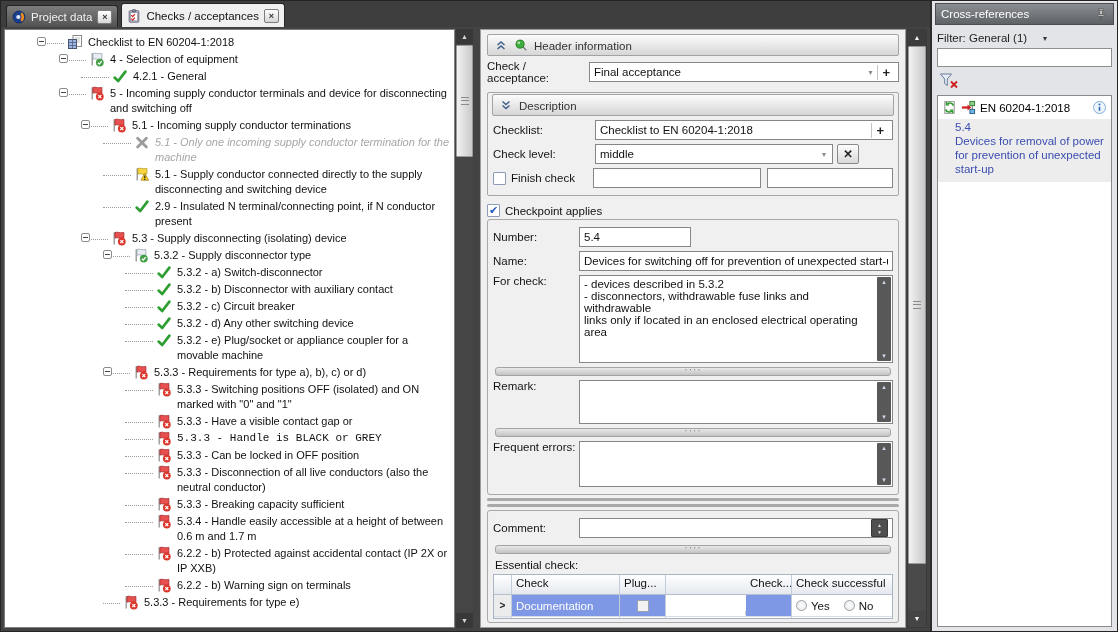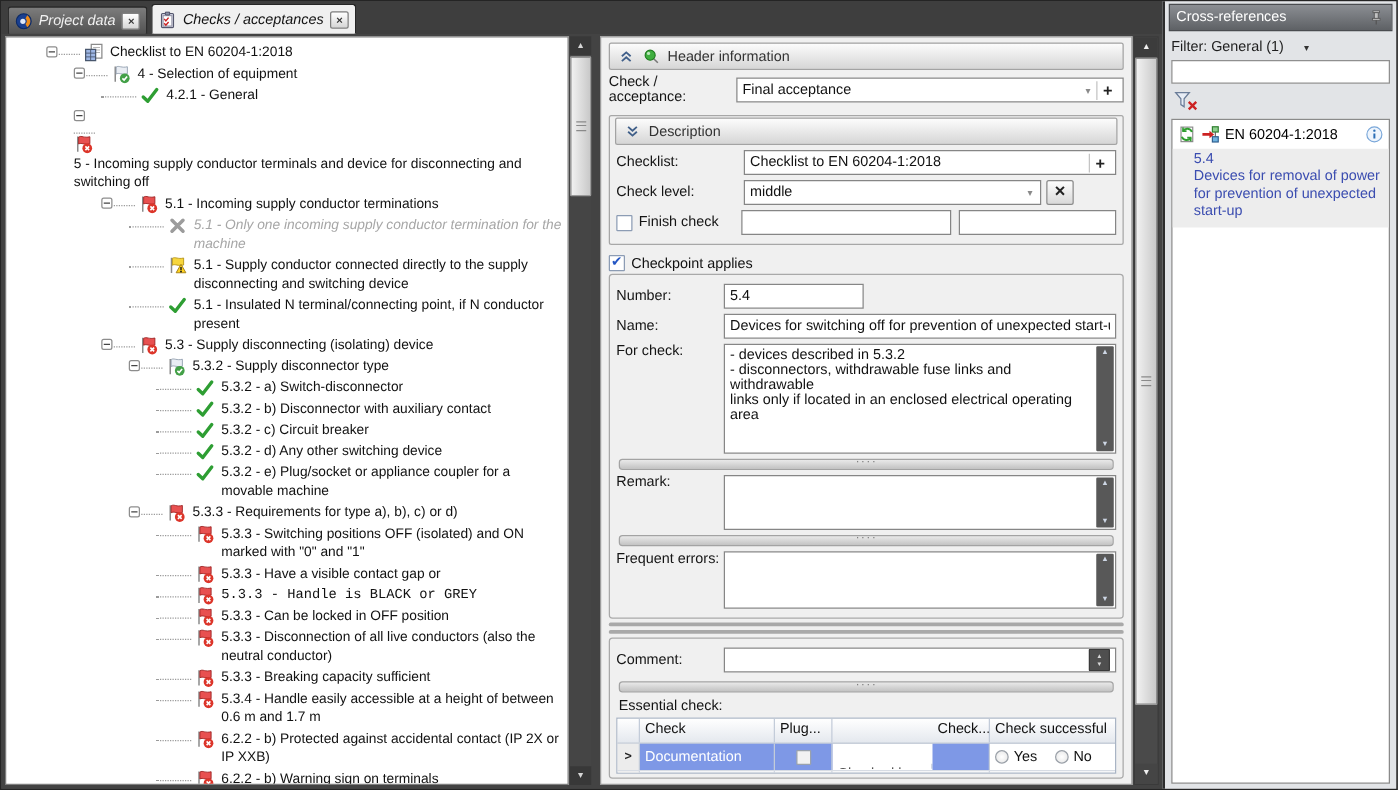--- a/index.html
+++ b/index.html
@@ -5,21 +5,21 @@
   html,body{margin:0;padding:0;}
   body{
     width:1118px;height:632px;overflow:hidden;
     font-family:"Liberation Sans",sans-serif;font-size:11.5px;color:#111;
     background:#474747;
   }
   .app{width:1118px;height:632px;box-sizing:border-box;border:1px solid #242424;display:flex;background:#474747;}
   .left-col{width:929px;flex:none;display:flex;flex-direction:column;background:#434343;}
 
   
-  .tabstrip{height:26px;flex:none;display:flex;align-items:flex-end;padding-left:5px;gap:3px;background:#3e3e3e;font-style:italic;}
+  .tabstrip{height:26px;flex:none;display:flex;align-items:flex-end;padding-left:5px;gap:3px;background:#3e3e3e;}
   .tab{display:flex;align-items:center;gap:5px;padding:0 5px;height:21px;
        border:1px solid #262626;border-bottom:none;border-radius:3px 3px 0 0;white-space:nowrap;}
   .tab.inactive{background:linear-gradient(#7d7d7d,#525252);color:#f1f1f1;}
   .tab.active{background:#f0f0f0;color:#111;height:23px;}
   .tab-close{width:15px;height:14px;box-sizing:border-box;background:linear-gradient(#ffffff,#d6d6d6);
              border:1px solid #7d7d7d;border-radius:2px;font-size:9px;line-height:12px;text-align:center;
              color:#333;font-weight:bold;cursor:default;}
 
   .content-row{flex:1;min-height:0;display:flex;padding:2px 3px 3px 3px;}
   .gap{width:7px;flex:none;}
@@ -201,21 +201,21 @@
             </div>
             <div class="tree-row" style="padding-left: 74px;">
               <span class="leader" style="width: 28px;"></span>
               <span class="icn tree-icon">
                 <svg viewBox="0 0 16 16">
                   <path d="M2.6 9.6 L6.2 13.0 L13.4 3.6" stroke="#2e9e33" stroke-width="2.7" fill="none" stroke-linecap="round" stroke-linejoin="round"></path>
                 </svg>
               </span>
               <span class="tree-label">4.2.1 - General</span>
             </div>
-            <div class="tree-row" style="padding-left: 52px; flex-direction: column;">
+            <div class="tree-row" style="padding-left: 52px;">
               <span class="expander"></span>
               <span class="leader" style="width: 17px;"></span>
               <span class="icn tree-icon">
                 <svg viewBox="0 0 16 16">
                   <path d="M3.2 2.2 V14.4" stroke="#8a8a8a" stroke-width="1.2" fill="none"></path>
                   <path d="M3.9 2.6 C6.3 1.2 8.3 3.6 12.9 2.4 L12.9 8.0 C8.3 9.2 6.3 6.8 3.9 8.2 Z" fill="#e85050" stroke="#9c2020" stroke-width="0.7"></path>
                   <circle cx="10.8" cy="11.6" r="3.9" fill="#dc352a"></circle>
                   <path d="M9.3 10.1 L12.3 13.1 M12.3 10.1 L9.3 13.1" stroke="#fff" stroke-width="1.3"></path>
                 </svg>
               </span>
@@ -256,21 +256,21 @@
               </span>
               <span class="tree-label">5.1 - Supply conductor connected directly to the supply disconnecting and switching device</span>
             </div>
             <div class="tree-row" style="padding-left: 96px;">
               <span class="leader" style="width: 28px;"></span>
               <span class="icn tree-icon">
                 <svg viewBox="0 0 16 16">
                   <path d="M2.6 9.6 L6.2 13.0 L13.4 3.6" stroke="#2e9e33" stroke-width="2.7" fill="none" stroke-linecap="round" stroke-linejoin="round"></path>
                 </svg>
               </span>
-              <span class="tree-label">5.1 - Insulated N terminal/connecting point, if N conductor present</span>
+              <span class="tree-label">2.9 - Insulated N terminal/connecting point, if N conductor present</span>
             </div>
             <div class="tree-row" style="padding-left: 74px;">
               <span class="expander"></span>
               <span class="leader" style="width: 17px;"></span>
               <span class="icn tree-icon">
                 <svg viewBox="0 0 16 16">
                   <path d="M3.2 2.2 V14.4" stroke="#8a8a8a" stroke-width="1.2" fill="none"></path>
                   <path d="M3.9 2.6 C6.3 1.2 8.3 3.6 12.9 2.4 L12.9 8.0 C8.3 9.2 6.3 6.8 3.9 8.2 Z" fill="#e85050" stroke="#9c2020" stroke-width="0.7"></path>
                   <circle cx="10.8" cy="11.6" r="3.9" fill="#dc352a"></circle>
                   <path d="M9.3 10.1 L12.3 13.1 M12.3 10.1 L9.3 13.1" stroke="#fff" stroke-width="1.3"></path>

